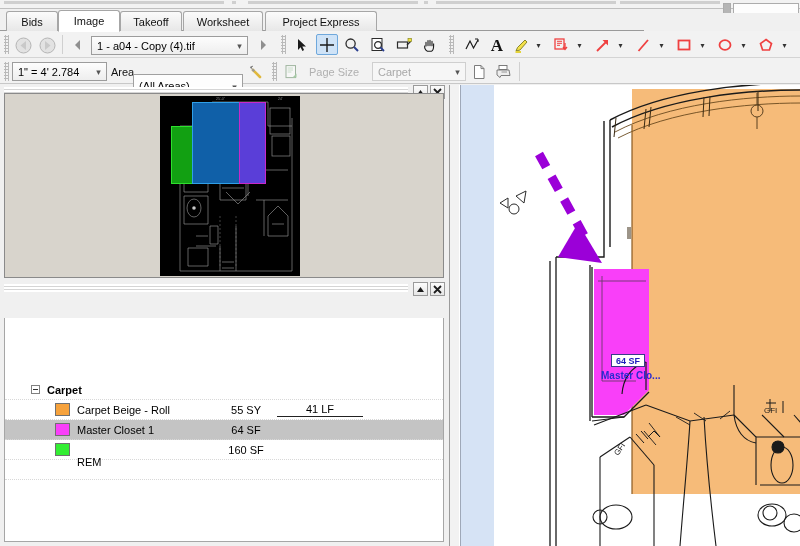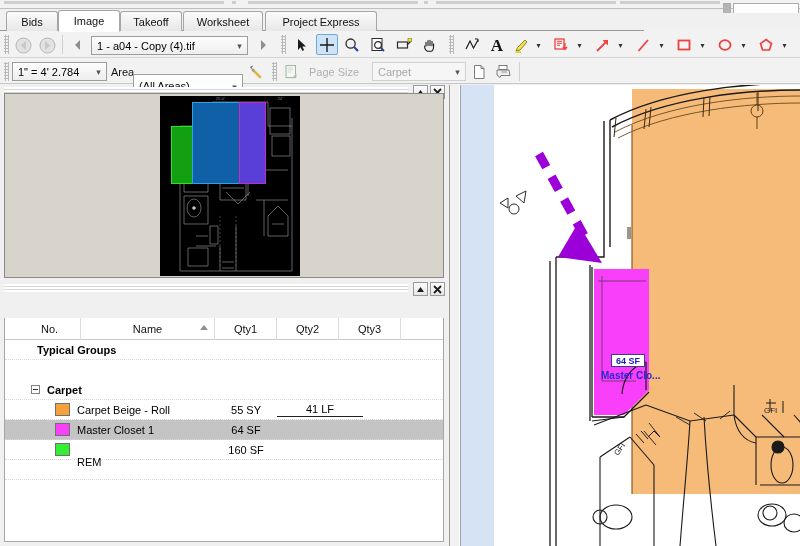--- a/index.html
+++ b/index.html
@@ -514,36 +514,21 @@
   </div>
   <div class="sqbtn" style="left:430px;top:282px;">
     <svg width="9" height="9" viewBox="0 0 9 9">
       <path d="M1 1 L8 8 M8 1 L1 8" stroke="#1d1d1d" stroke-width="1.8"></path>
     </svg>
   </div>
 
 
   <div class="gridwrap">
 
-    <div class="ghead">
-      <div class="gh" style="width:14px;border-right:none;"></div>
-      <div class="gh" style="width:62px;">No.</div>
-      <div class="gh" style="width:134px;">
-        <span>Name</span>
-        <span class="sortmark"></span>
-      </div>
-      <div class="gh" style="width:62px;">Qty1</div>
-      <div class="gh" style="width:62px;">Qty2</div>
-      <div class="gh" style="width:62px;">Qty3</div>
-      <div class="gh" style="width:42px;border-right:none;"></div>
-    </div>
-
-    <div class="grow" style="top:22px;">
-      <span class="cname bold" style="left:32px;">Typical Groups</span>
-    </div>
+
 
 
     <div class="grow" style="top:62px;">
       <span class="expander" style="left:26px;top:5px;"></span>
       <span class="cname bold" style="left:42px;">Carpet</span>
     </div>
 
     <div class="grow" style="top:82px;">
       <span class="swatch" style="left:50px;top:3px;background:#f6a23c;"></span>
       <span class="cname" style="left:72px;">Carpet Beige - Roll</span>

